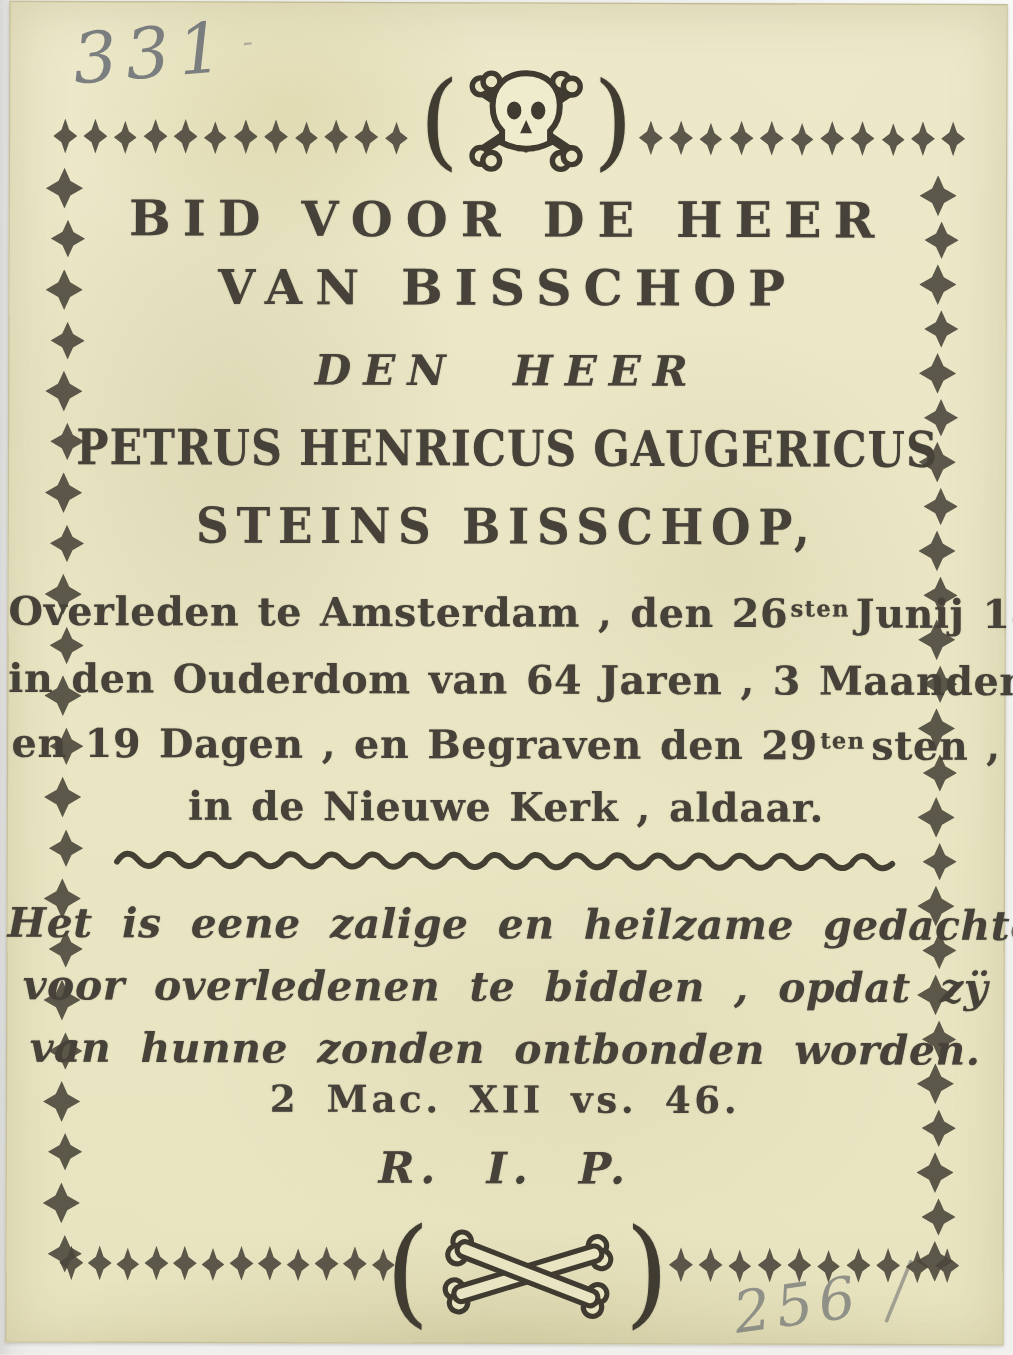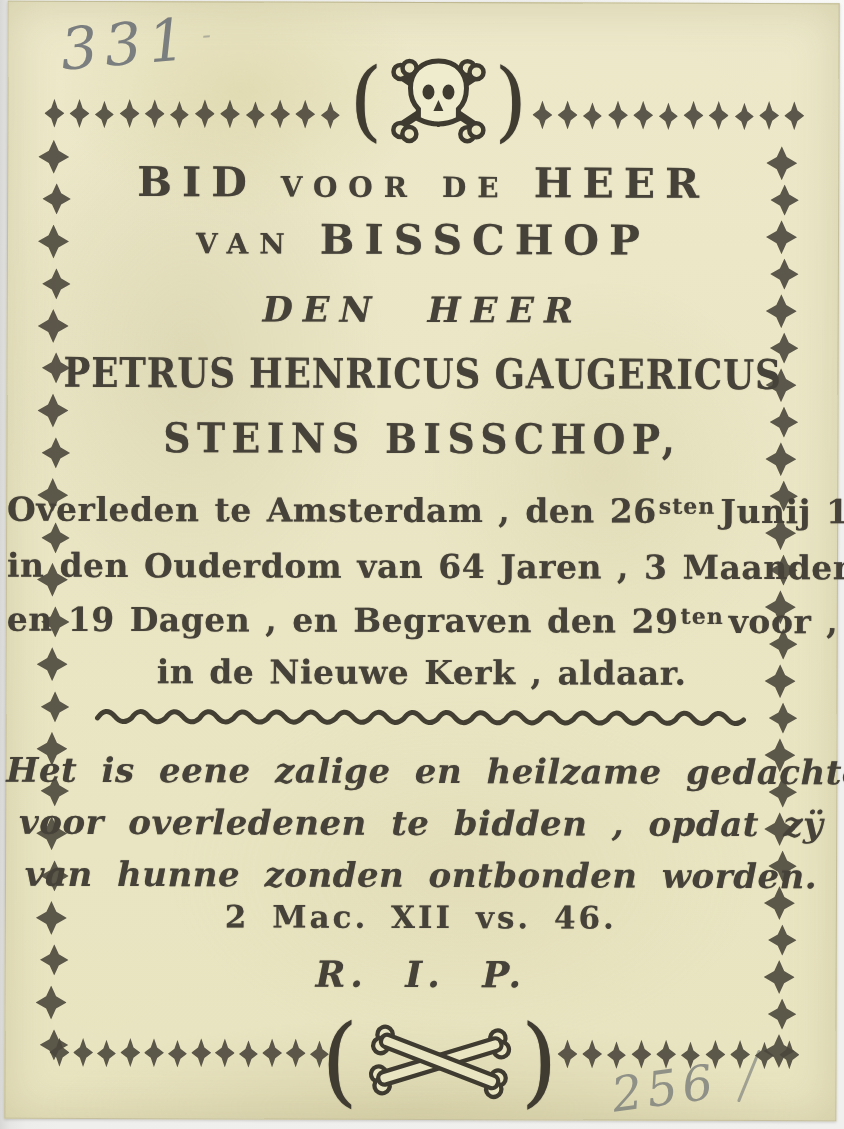--- a/index.html
+++ b/index.html
@@ -27,27 +27,27 @@
   
   .line{
     position:absolute;left:0;width:830px;text-align:center;
     color:#46423a;line-height:1;
     text-shadow:0 0 1px rgba(70,64,50,.55);
     white-space:nowrap;
   }
   .h-l1,.h-l2{top:160px;font-size:41px;font-weight:700;letter-spacing:10px;}
   .h-l2{top:217px;}
   .w{margin:0 12px;}
-  .cap-sm{font-size:28px;letter-spacing:11px;}
+  .cap-sm{font-size:40px;letter-spacing:11px;}
   .h-l3{top:289px;font-size:35px;font-weight:700;font-style:italic;letter-spacing:10px;word-spacing:24px;}
   .name1{top:351px;font-size:41px;font-weight:700;letter-spacing:1px;transform:scaleX(.87);}
   .name2{top:416px;font-size:41px;font-weight:700;letter-spacing:7px;transform:scaleX(.92);}
   .body-ln{font-size:33px;font-weight:700;letter-spacing:.5px;word-spacing:3px;}
   .b1{top:491px;} .b2{top:547px;} .b3{top:601px;} .b4{top:653px;}
-  .sup{font-size:22px;position:relative;top:-9px;margin:0 5px 0 2px;letter-spacing:1px;text-align:center;}
+  .sup{font-size:19px;position:relative;top:-9px;margin:0 5px 0 2px;letter-spacing:1px;text-align:center;}
   .q{font-size:34px;font-weight:700;font-style:italic;letter-spacing:.5px;word-spacing:12px;}
   .q1{top:751px;} .q2{top:803px;} .q3{top:855px;}
   .cite{top:899px;font-size:31px;font-weight:700;letter-spacing:3px;word-spacing:9px;}
   .rip{top:953px;font-size:36px;font-weight:700;font-style:italic;letter-spacing:5px;word-spacing:20px;}
   
   .divider{position:absolute;top:700px;left:88px;}
   
   .orn-row,.orn-col{position:absolute;display:flex;justify-content:space-between;align-items:center;}
   .orn-col{flex-direction:column;}
   .orn{
@@ -222,21 +222,21 @@
     </div>
 
     <div class="line h-l1"><span class="w">BID</span><span class="w cap-sm">VOOR</span><span class="w cap-sm">DE</span><span class="w">HEER</span></div>
     <div class="line h-l2"><span class="w cap-sm">VAN</span><span class="w">BISSCHOP</span></div>
     <div class="line h-l3">DEN HEER</div>
     <div class="line name1">PETRUS HENRICUS GAUGERICUS</div>
     <div class="line name2">STEINS BISSCHOP,</div>
 
     <div class="line body-ln b1"><span>Overleden te Amsterdam , den 26</span><span class="sup">sten</span><span>Junij 1826,</span></div>
     <div class="line body-ln b2">in den Ouderdom van 64 Jaren , 3 Maanden</div>
-    <div class="line body-ln b3"><span>en 19 Dagen , en Begraven den 29</span><span class="sup">ten</span><span>voor ,</span></div>
+    <div class="line body-ln b3"><span>en 19 Dagen , en Begraven den 29</span><span class="sup">ten</span><span>sten ,</span></div>
     <div class="line body-ln b4">in de Nieuwe Kerk , aldaar.</div>
 
     <svg class="divider" width="654" height="30" viewBox="0 0 654 30">
       <path id="wavy-path" fill="none" stroke="#433f33" stroke-width="5" stroke-linecap="round" d="M3,16q8,-12 17,-2q8,10 17,2q8,-12 17,-2q8,10 17,2q8,-12 17,-2q8,10 17,2q8,-12 17,-2q8,10 17,2q8,-12 17,-2q8,10 17,2q8,-12 17,-2q8,10 17,2q8,-12 17,-2q8,10 17,2q8,-12 17,-2q8,10 17,2q8,-12 17,-2q8,10 17,2q8,-12 17,-2q8,10 17,2q8,-12 17,-2q8,10 17,2q8,-12 17,-2q8,10 17,2q8,-12 17,-2q8,10 17,2q8,-12 17,-2q8,10 17,2q8,-12 17,-2q8,10 17,2q8,-12 17,-2q8,10 17,2q8,-12 17,-2q8,10 17,2q8,-12 17,-2q8,10 17,2q8,-12 17,-2q8,10 17,2"></path>
     </svg>
 
     <div class="line q q1">Het is eene zalige en heilzame gedachte</div>
     <div class="line q q2">voor overledenen te bidden , opdat zÿ</div>
     <div class="line q q3">van hunne zonden ontbonden worden.</div>
     <div class="line cite">2 Mac. XII vs. 46.</div>

